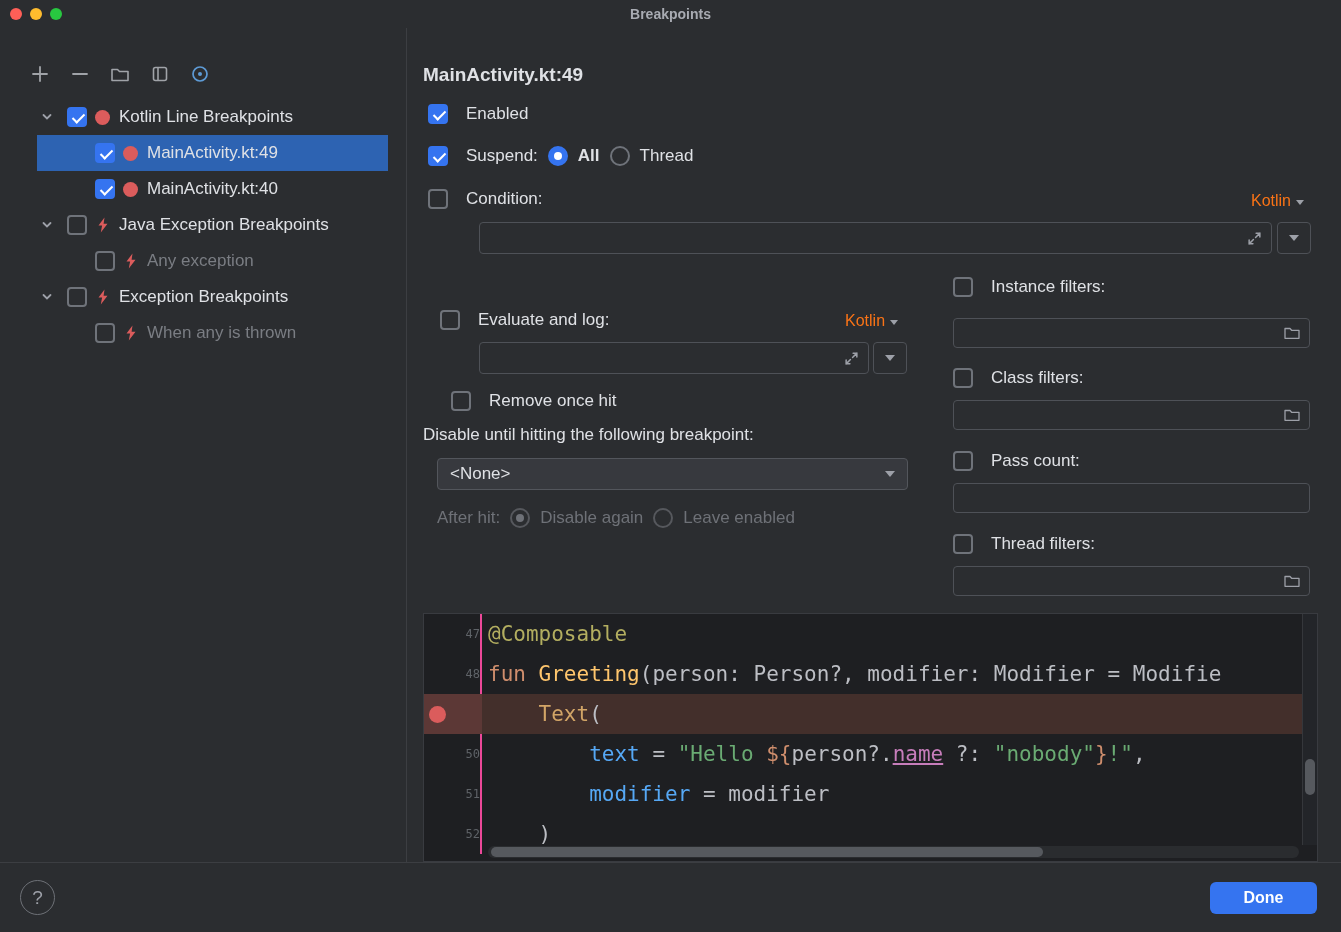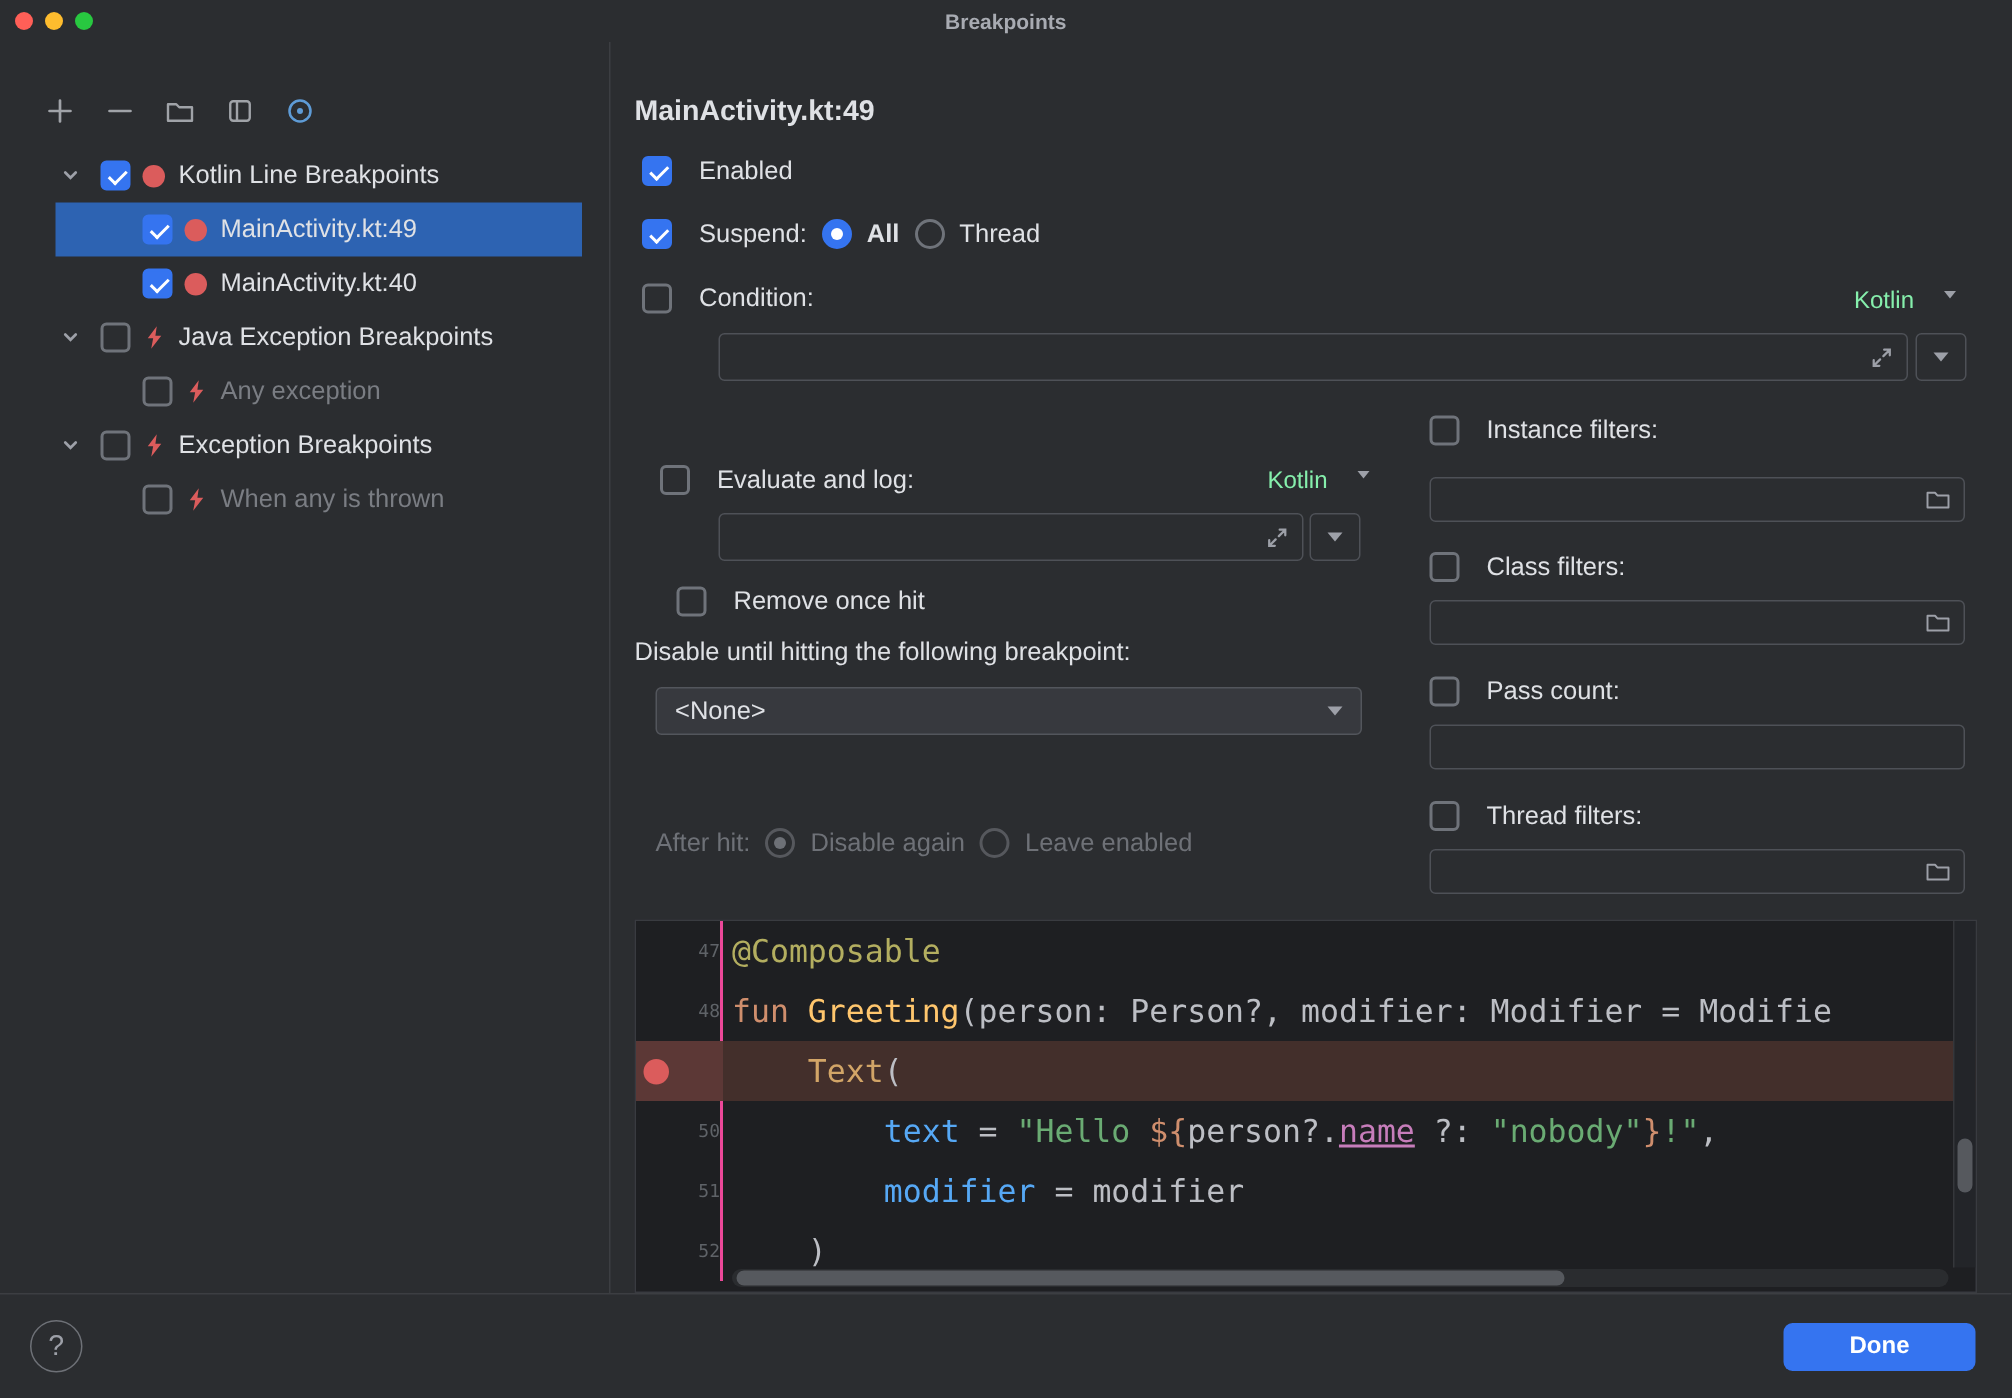--- a/index.html
+++ b/index.html
@@ -62,23 +62,23 @@
 
   .r-enabled   { left:20px; top:76px; }
   .r-suspend   { left:20px; top:118px; }
   .r-condition { left:20px; top:161px; }
   .lang-cond   { position:absolute; right:37px; top:164px; }
   .r-log       { left:20px; top:247px; gap:14px; }
   .r-eval      { left:20px; top:282px;padding-left:12px; }
   .lang-eval   { position:absolute; left:437px; top:284px; }
   .r-remove    { left:20px; top:363px;margin-left:23px; }
   .lbl-disable { position:absolute; left:15px; top:397px; font-size:17px; }
-  .r-afterhit  { left:29px; top:480px; gap:10px;margin-top:44px; }
-
-  .lang { display:flex; align-items:flex-start; color:#86efac; font-size:16px; gap:20px; }
+  .r-afterhit  { left:29px; top:480px; gap:10px; }
+
+  .lang { display:flex; align-items:center; color:#f97316; font-size:16px; gap:5px; }
 
   .inp { position:absolute; height:32px; background:#2B2D30; border:1px solid #4E5157;
          border-radius:4px; }
   .inp-cond { left:71px; top:194px; width:793px; }
   .btn-dd { position:absolute; width:34px; height:32px; border:1px solid #4E5157; border-radius:4px;
             display:flex; align-items:center; justify-content:center; background:#2B2D30; }
   .dd-cond { left:869px; top:194px; }
   .inp-eval { left:71px; top:314px; width:390px; }
   .dd-eval { left:465px; top:314px; }
   .exp-ic { position:absolute; right:9px; top:8px; }
@@ -131,21 +131,21 @@
              background:#232529; border-left:1px solid #35373B; }
   .v-thumb { position:absolute; right:2px; top:145px; width:10px; height:36px;
              background:#56595E; border-radius:5px; }
 
   
   .footer { position:absolute; left:0; right:0; bottom:0; height:70px; border-top:1px solid #3C3E42; }
   .help-btn { position:absolute; left:20px; top:17px; width:35px; height:35px; border-radius:50%;
               border:1.5px solid #6E7177; background:transparent; color:#9DA0A8; font-size:19px;
               display:flex; align-items:center; justify-content:center;
               font-family:"Liberation Sans", sans-serif; }
-  .done-btn { position:absolute; right:24px; top:19px; width:128px; height:32px;
+  .done-btn { position:absolute; right:24px; top:19px; width:107px; height:32px;
               background:#3574F0; border:none; border-radius:6px; color:#fff;
               font-size:16px; font-weight:bold; font-family:"Liberation Sans", sans-serif; }
 </style>
 </head>
 <body>
 
 <div class="window">
 
   <div class="titlebar">
     <div class="traffic">

